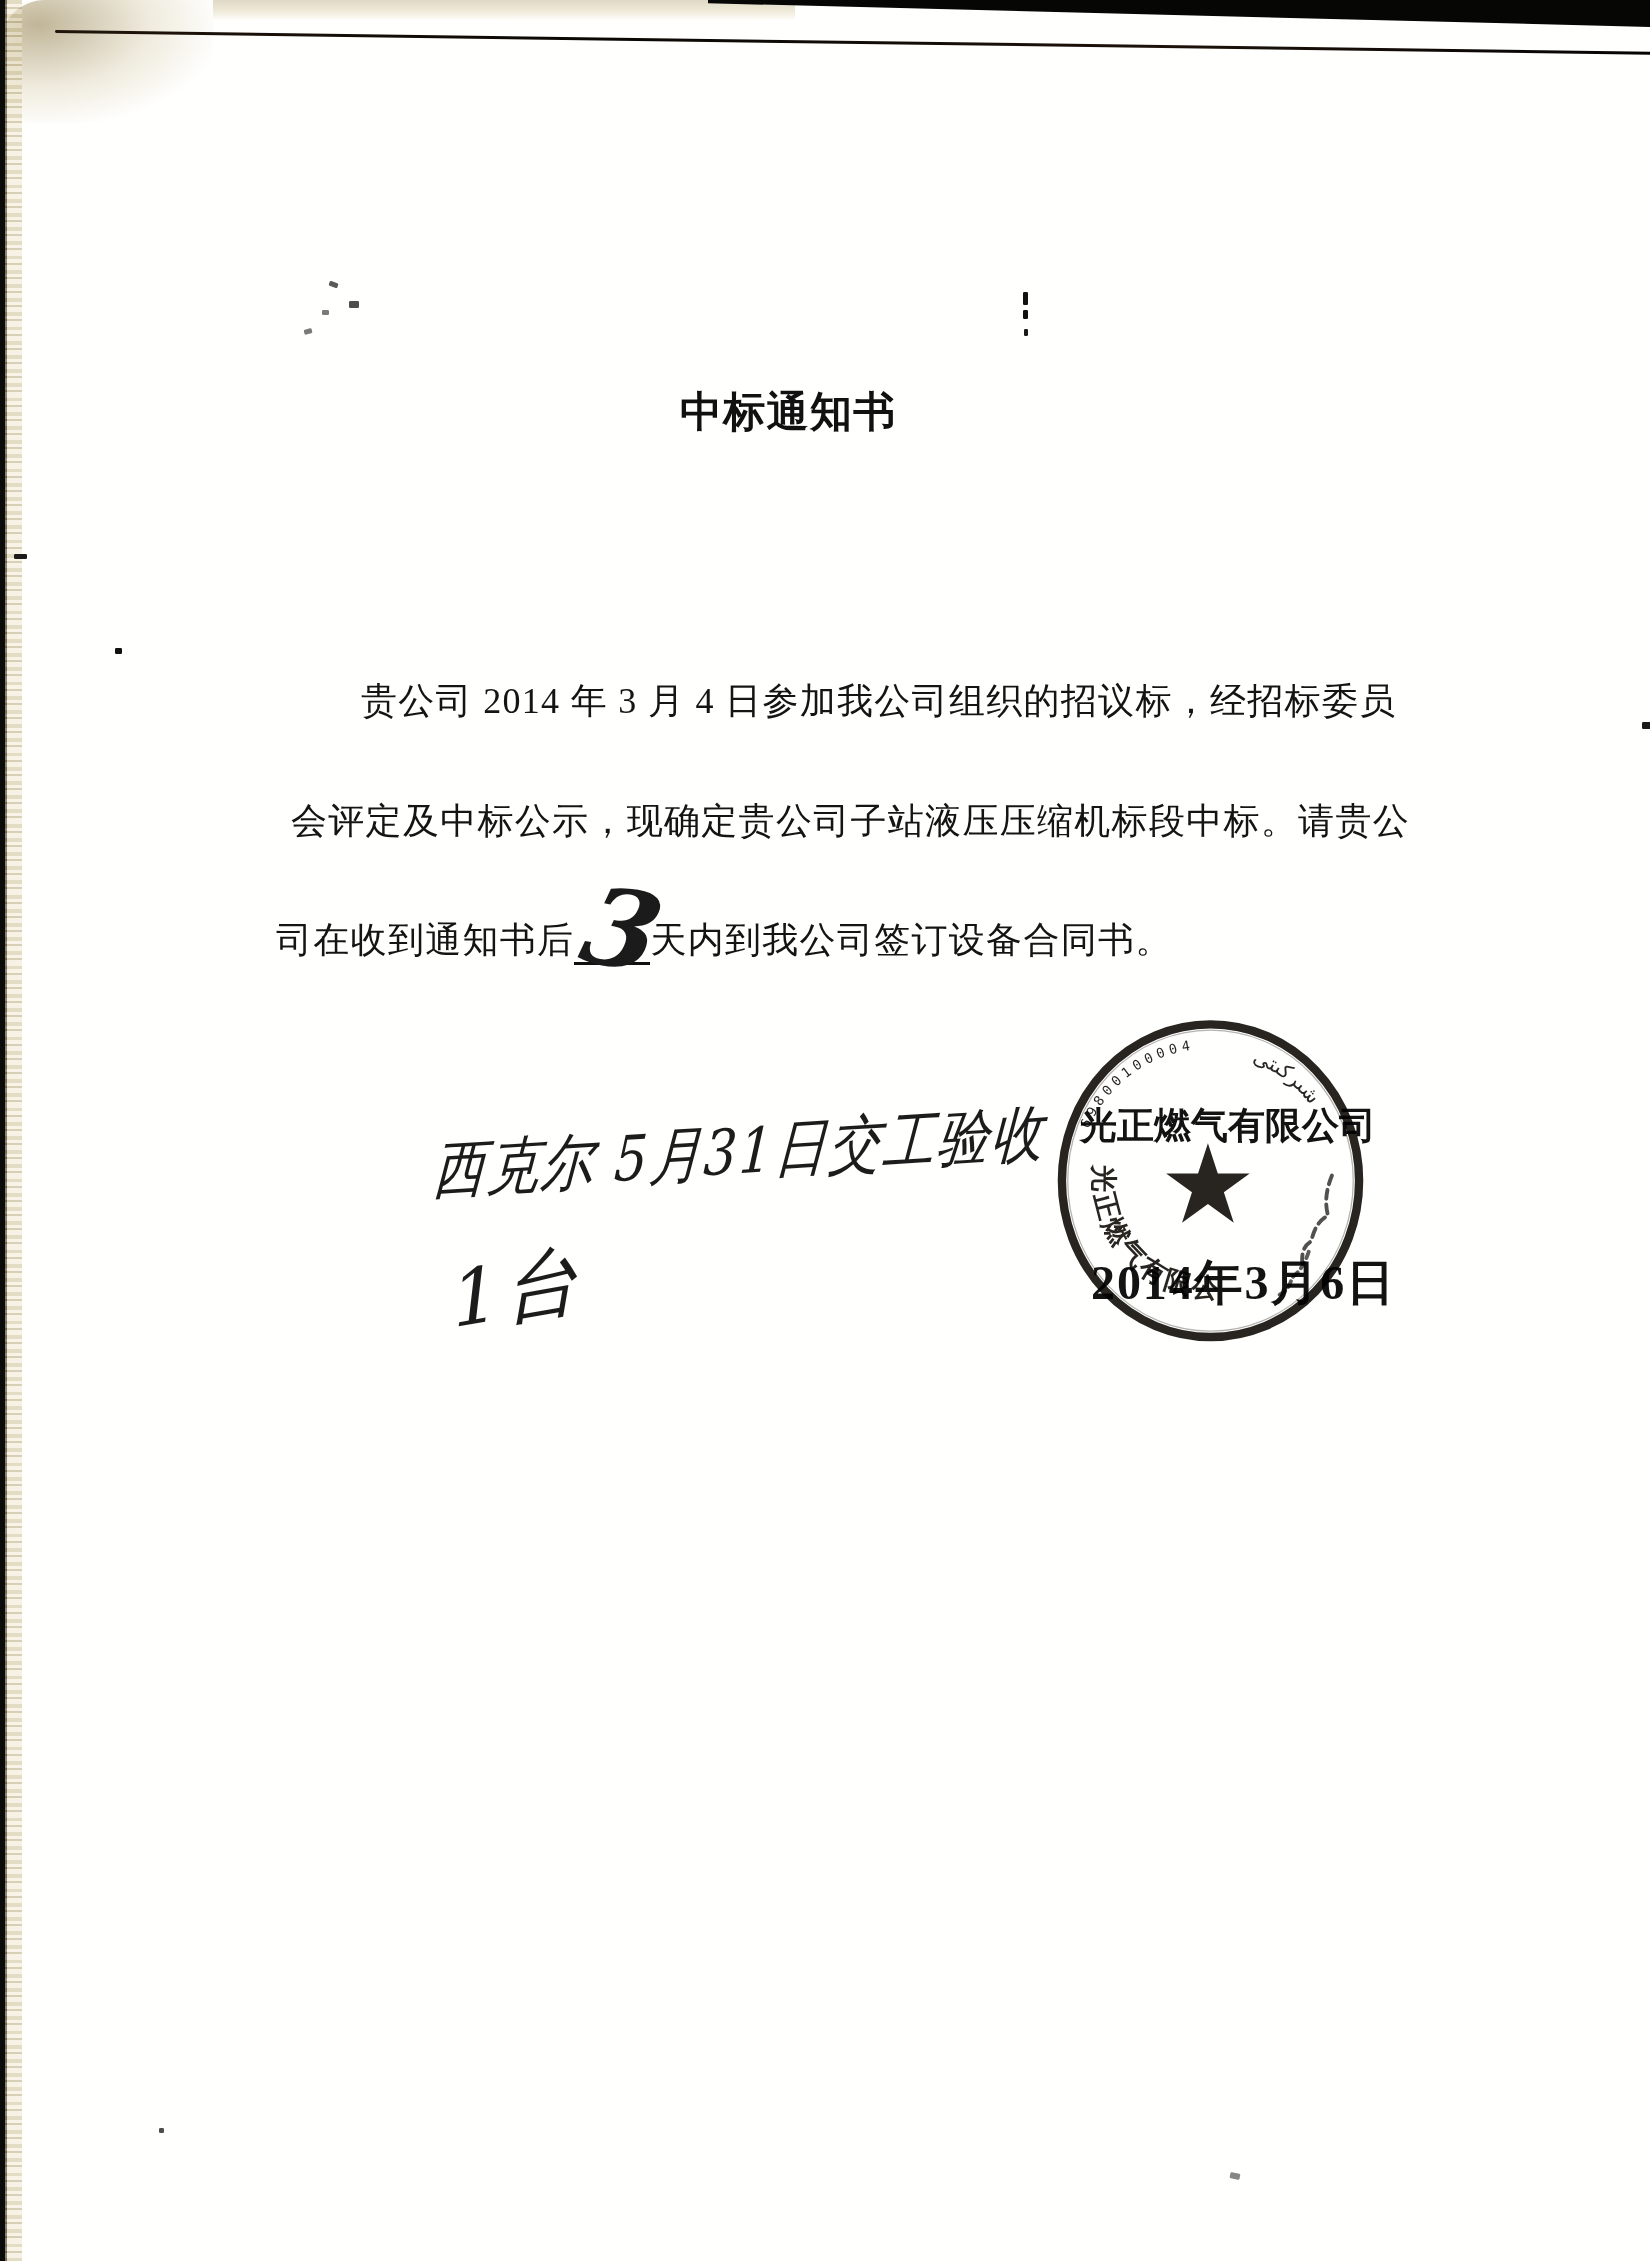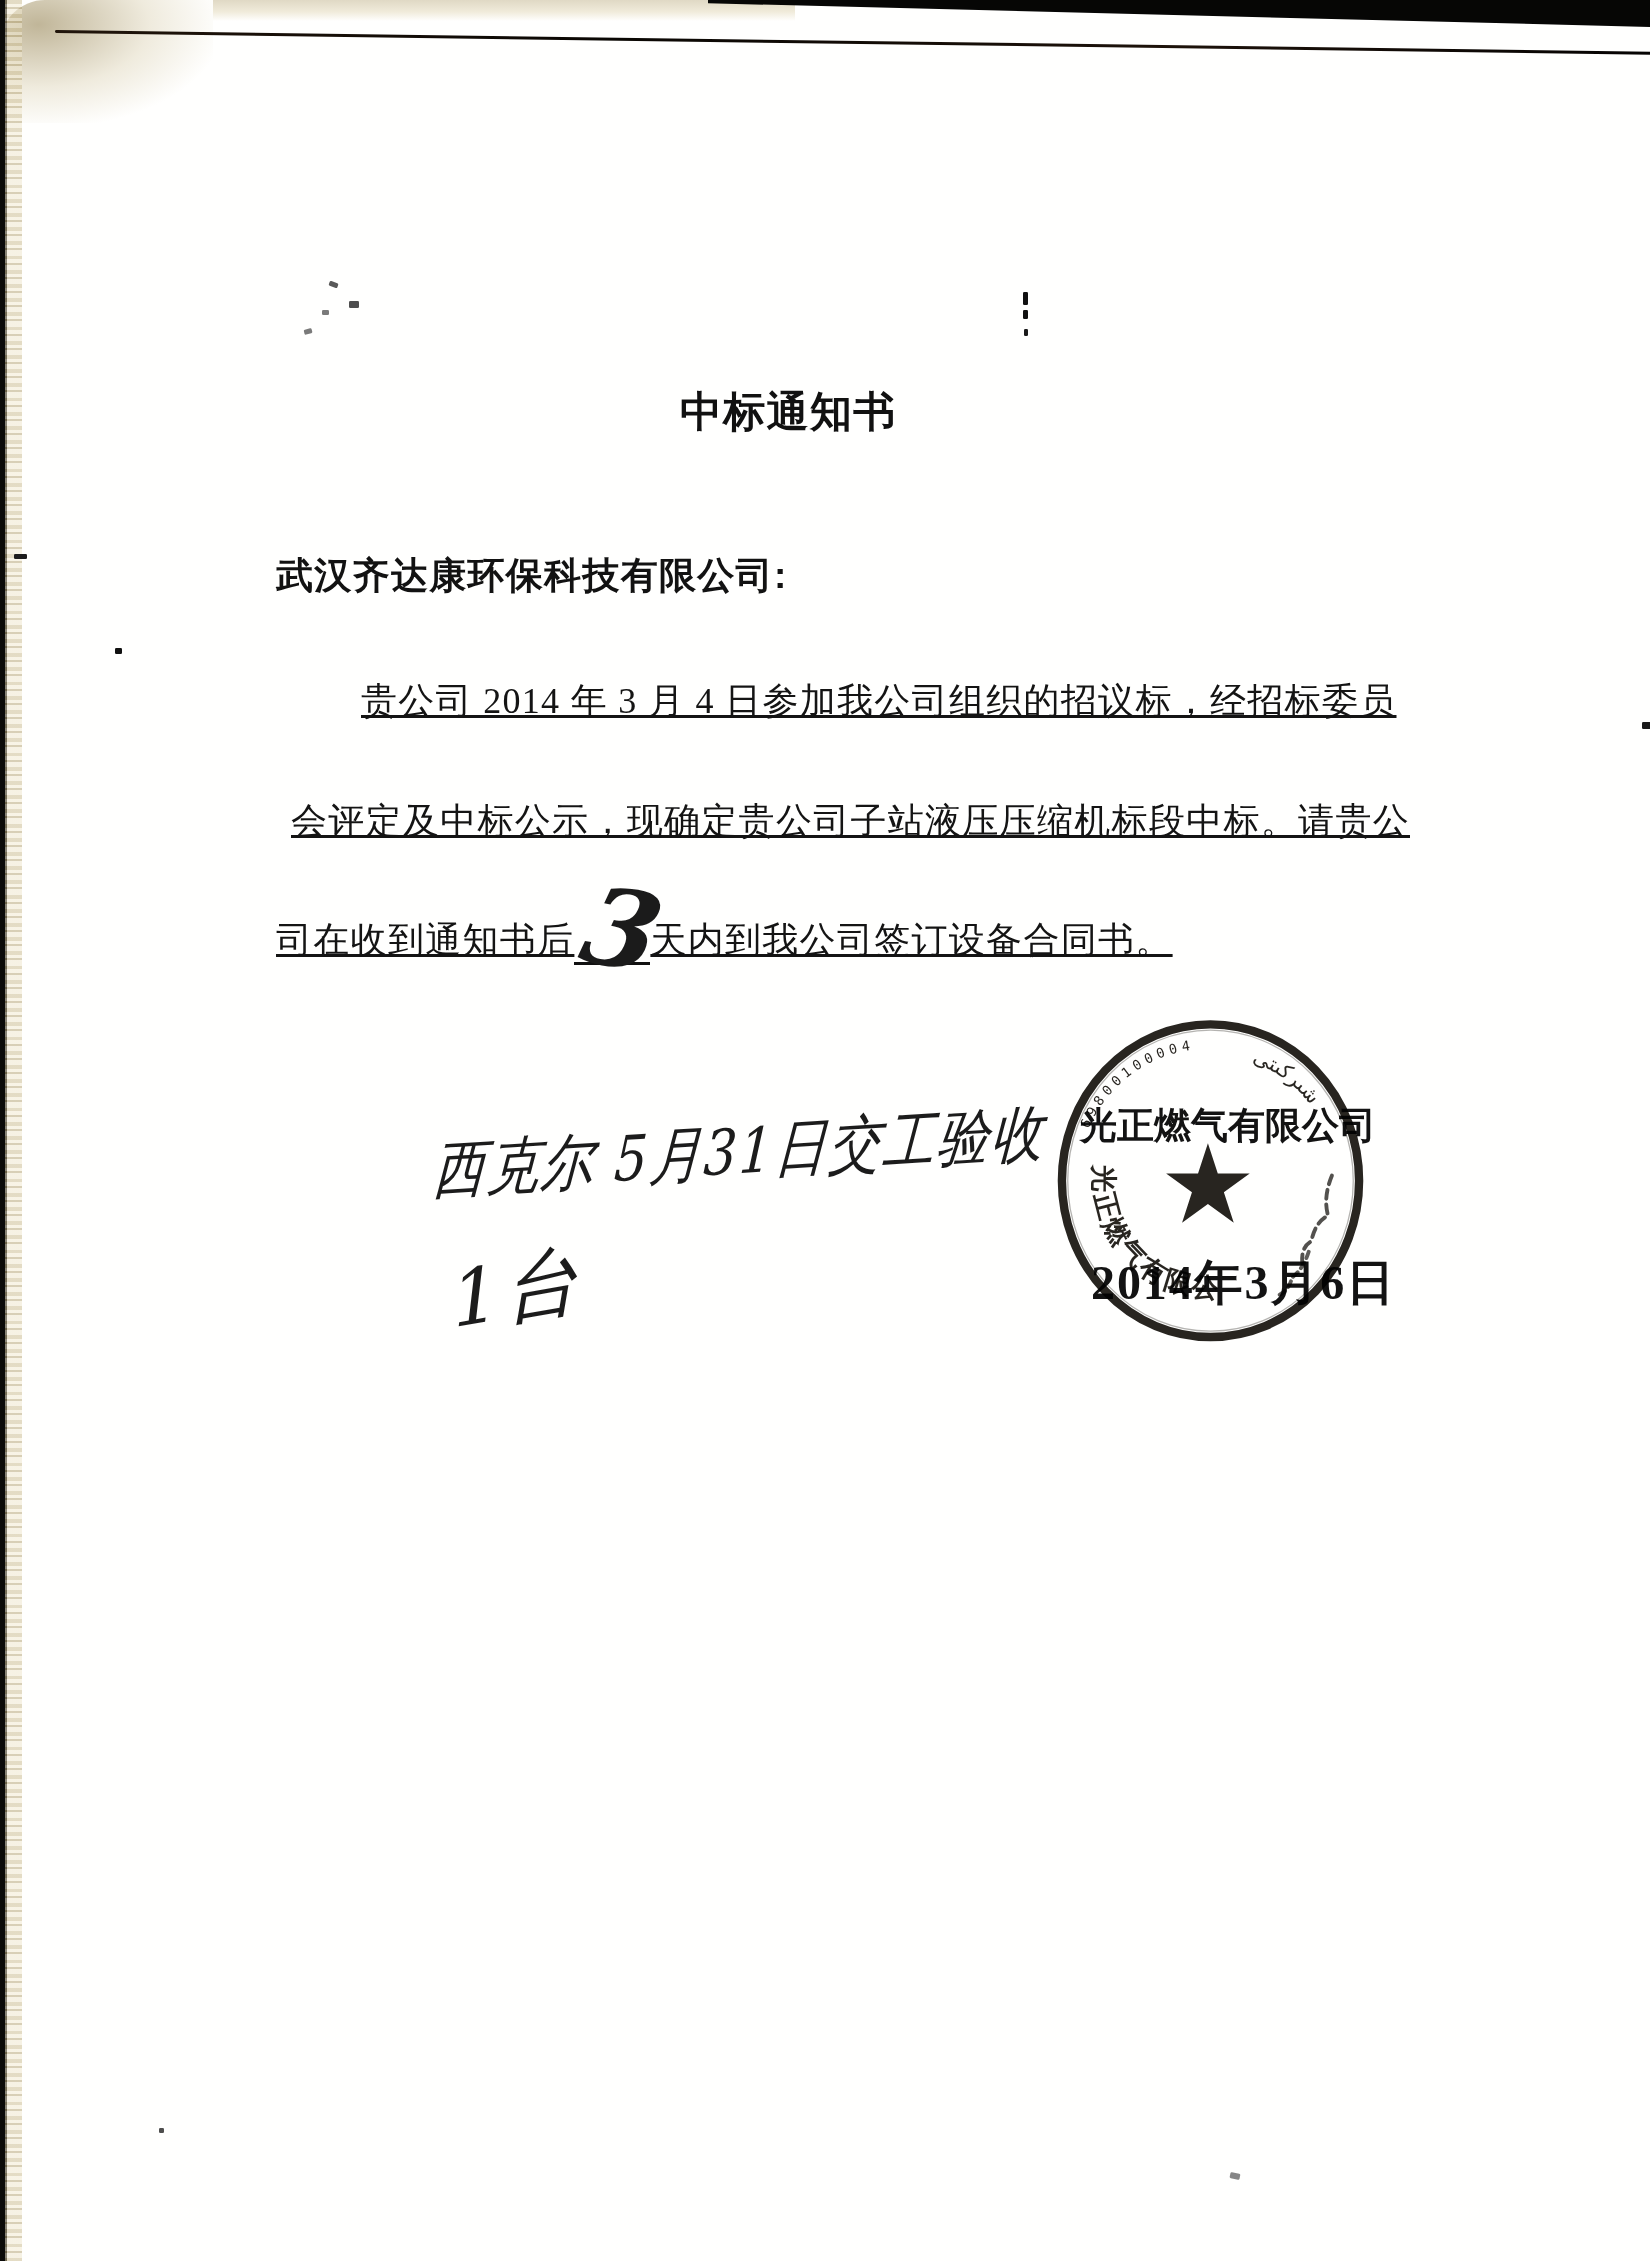--- a/index.html
+++ b/index.html
@@ -20,21 +20,21 @@
   .crease-line{position:absolute;left:55px;top:30px;width:1598px;height:3.2px;
       background:linear-gradient(90deg,#21150b,#0a0703 35%,#1d120a 70%,#050302);
       transform:rotate(0.78deg);transform-origin:left top;border-radius:1.9px;}
   .speck{position:absolute;background:#222;border-radius:1.3px;}
 
   
   .title{position:absolute;left:680px;top:384px;font-family:"Liberation Sans",sans-serif;
       font-weight:bold;font-size:42px;letter-spacing:1.3px;color:#111;}
   .recipient{position:absolute;left:276px;top:551px;font-family:"Liberation Sans",sans-serif;
       font-weight:bold;font-size:37px;letter-spacing:1.3px;color:#121212;}
-  .body-line{position:absolute;font-size:36px;letter-spacing:1.3px;color:#141414;white-space:nowrap;text-decoration:underline;}
+  .body-line{position:absolute;font-size:36px;letter-spacing:1.3px;color:#141414;white-space:nowrap;}
   .line1{left:361px;top:677px;}
   .line2{left:291px;top:797px;}
   .line3{left:276px;top:916px;text-align:right;}
   .blank{display:inline-block;position:relative;width:76px;height:36px;
       border-bottom:3.2px solid #111;vertical-align:bottom;}
   .hand-days{position:absolute;left:10.3px;top:-50px;font-family:"DejaVu Serif",serif;
       font-style:italic;font-size:107px;font-weight:bold;color:#1b1b1b;
       transform:rotate(10deg) skewX(-4deg);line-height:1;}
 
   .sig-company{position:absolute;left:1080px;top:1101px;font-size:37px;font-weight:600;
@@ -75,21 +75,20 @@
   <div class="speck" style="left:1023px;top:310px;width:4.5px;height:9px;background:#111"></div>
   <div class="speck" style="left:1024px;top:329px;width:3.9px;height:6.5px;background:#1a1a1a"></div>
   <div class="speck" style="left:115px;top:648px;width:7.1px;height:5.8px;background:#111"></div>
   <div class="speck" style="left:14.2px;top:554px;width:13px;height:4.5px;background:#1c1c1c"></div>
   <div class="speck" style="left:159px;top:2128px;width:4.5px;height:4.5px;opacity:.8"></div>
   <div class="speck" style="left:1230px;top:2173px;width:10.3px;height:5.8px;transform:rotate(12deg);opacity:.55"></div>
   <div class="speck" style="left:1642px;top:722px;width:9px;height:6.5px;background:#1a1a1a"></div>
 
   <div class="title">中标通知书</div>
 
-  <div class="recipient">武汉齐达康环保科技有限公司:</div>
 
   <div class="body-line line1">贵公司 2014 年 3 月 4 日参加我公司组织的招议标，经招标委员</div>
   <div class="body-line line2">会评定及中标公示，现确定贵公司子站液压压缩机标段中标。请贵公</div>
 
   <div class="body-line line3">
     <span>司在收到通知书后</span><span class="blank"><span class="hand-days">3</span></span><span>天内到我公司签订设备合同书。</span>
   </div>
 
   <div class="hand-note1">西克尔 5月31日交工验收</div>
   <div class="hand-note2">1台</div>

